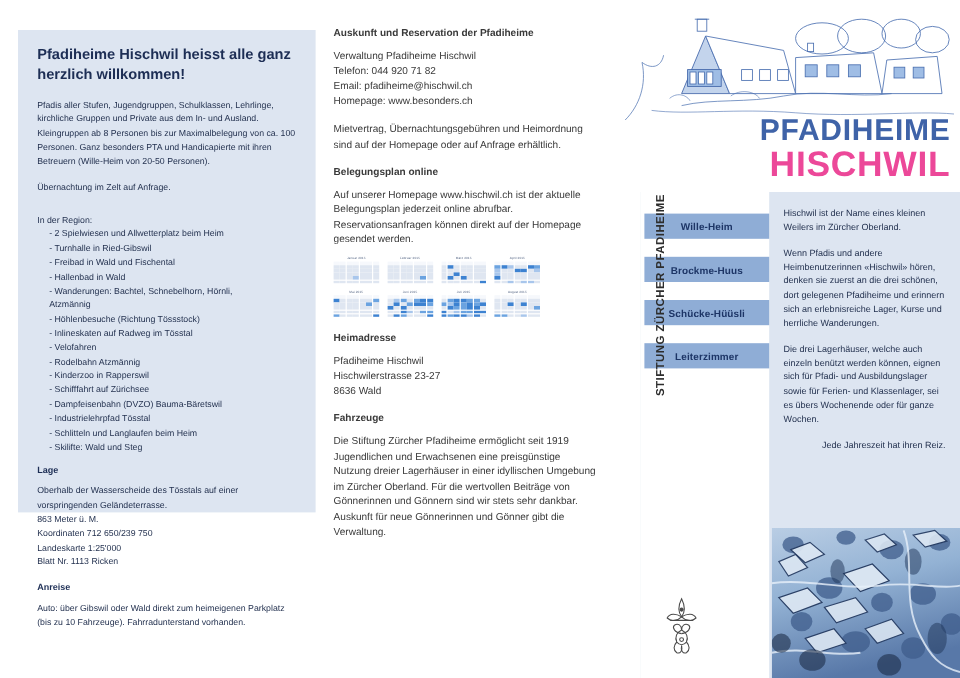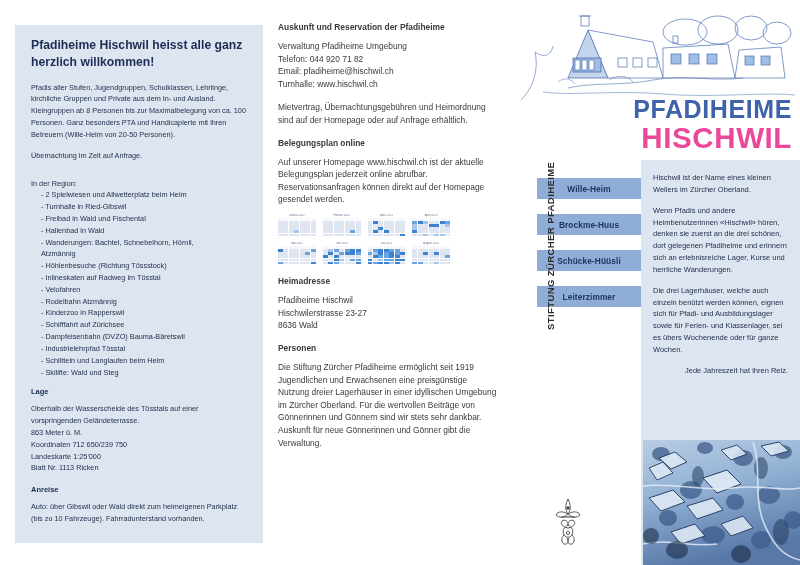--- a/index.html
+++ b/index.html
@@ -15,21 +15,21 @@
     font-family: "Liberation Sans", sans-serif;
     color: #2b2b2b;
   }
 
   
   .left-panel {
     position: absolute;
     left: 15px;
     top: 25px;
     width: 248px;
-    height: 518px;
+    height: 402px;
     background: #dde5f1;
     box-sizing: border-box;
     padding: 12px 16px 10px 16px;
   }
   .left-panel .h1 {
     font-size: 12.2px;
     font-weight: bold;
     color: #1d2e55;
     line-height: 1.38;
     margin: 0 0 11px 0;
@@ -272,24 +272,24 @@
       <div class="body tight">Blatt Nr. 1113 Ricken</div>
     </div>
   <div class="gap-m"></div>
   <div class="sub">Anreise</div>
   <div class="body">Auto: über Gibswil oder Wald direkt zum heimeigenen Parkplatz (bis zu 10 Fahrzeuge). Fahrradunterstand vorhanden.</div>
 </div>
 
 <div class="mid-col">
   <div class="h2">Auskunft und Reservation der Pfadiheime</div>
   <div class="body" id="contact-lines">
-      <div>Verwaltung Pfadiheime Umgebung</div>
+      <div>Verwaltung Pfadiheime Hischwil</div>
       <div>Telefon: 044 920 71 82</div>
       <div>Email: pfadiheime@hischwil.ch</div>
-      <div>Turnhalle: www.hischwil.ch</div>
+      <div>Homepage: www.besonders.ch</div>
     </div>
   <div class="body">Mietvertrag, Übernachtungsgebühren und Heimordnung sind auf der Homepage oder auf Anfrage erhältlich.</div>
   <div class="h2">Belegungsplan online</div>
   <div class="body nogap">Auf unserer Homepage www.hischwil.ch ist der aktuelle Belegungsplan jederzeit online abrufbar. Reservationsanfragen können direkt auf der Homepage gesendet werden.</div>
 
   <div class="calwrap" id="calwrap">
       <div class="mcal">
         <div class="mcal-title">Januar 2015</div>
         <div class="mcal-grid">
           <i class="hdr"></i>
@@ -666,21 +666,21 @@
         </div>
       </div>
     </div>
 
   <div class="h2">Heimadresse</div>
   <div class="body" id="address-lines">
       <div>Pfadiheime Hischwil</div>
       <div>Hischwilerstrasse 23-27</div>
       <div>8636 Wald</div>
     </div>
-  <div class="h2">Personen</div>
+  <div class="h2">Fahrzeuge</div>
   <div class="body">Die Stiftung Zürcher Pfadiheime ermöglicht seit 1919 Jugendlichen und Erwachsenen eine preisgünstige Nutzung dreier Lagerhäuser in einer idyllischen Umgebung im Zürcher Oberland. Für die wertvollen Beiträge von Gönnerinnen und Gönnern sind wir stets sehr dankbar. Auskunft für neue Gönnerinnen und Gönner gibt die Verwaltung.</div>
 </div>
 
 <div class="right-wrap">
 
   <div class="hero-art">
     <svg width="287" height="108" viewBox="0 0 287 108">
       <g stroke="#4a6fb0" fill="none" stroke-width="0.7">
         <path d="M8 100 C20 88 26 70 22 52 C30 58 38 56 40 46" stroke-width="0.6"></path>
         <path d="M55 78 L75 30 L95 78 Z" fill="#c3d4ec" stroke="#3f63a8"></path>

